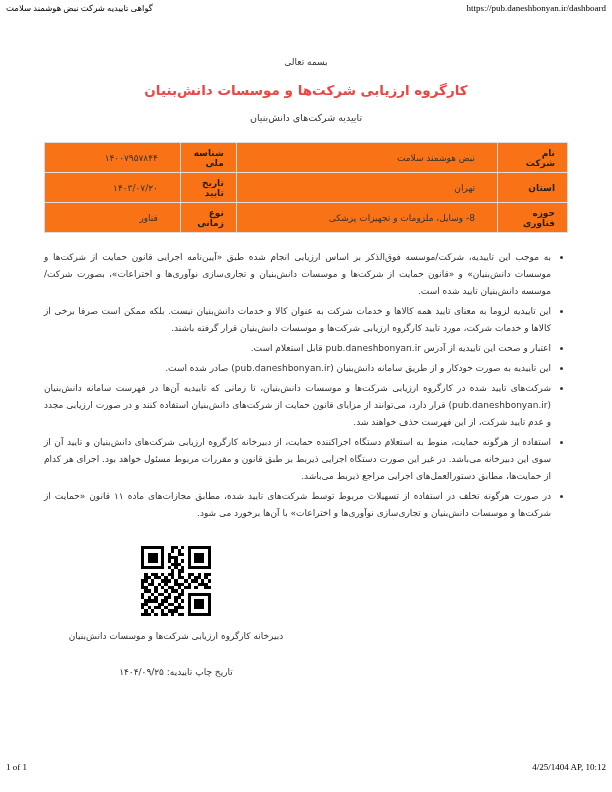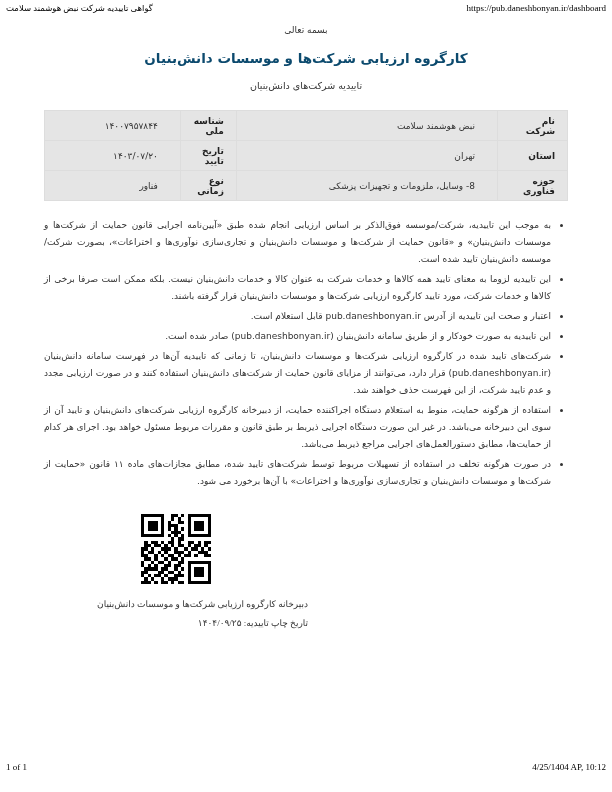--- a/index.html
+++ b/index.html
@@ -23,77 +23,77 @@
     font-size: 9px;
     color: #000;
   }
   .print-header { top: 3px; gap: 20px; }
   .print-footer { bottom: 20px; }
   .rtl-small { direction: rtl; font-size: 8.5px; }
   
   .doc {
     direction: rtl;
     margin: 0 44px;
-    padding-top: 25px;
+    padding-top: 57px;
     color: #333;
   }
   .bismillah { text-align: center; font-size: 9px; color: #333; }
   .cert-title {
     text-align: center;
     font-size: 13.5px;
     font-weight: bold;
-    color: #0c4a6e;
+    color: #ef4444;
     margin-top: 15px;
   }
   .cert-subtitle { text-align: center; font-size: 9.5px; margin-top: 14px; }
   
   table.info {
     width: 100%;
     border-collapse: collapse;
     margin-top: 19px;
     font-size: 9px;
     color: #333;
   }
   table.info td {
     border: 1px solid #ddd;
     height: 30px;
     padding: 2px 12px;
     vertical-align: middle;
     text-align: right;
-    background: #e5e5e5;
+    background: #f97316;
   }
   table.info td.h { font-weight: bold; color: #222; }
   table.info td.v { padding-left: 22px; padding-right: 22px; }
   
   ul.notes {
     margin: 16px 0 0 0;
     padding: 0 17px 0 0;
     font-size: 9px;
     line-height: 17px;
     text-align: justify;
     color: #333;
   }
   ul.notes li { margin-bottom: 3px; }
   
   .qr-block {
     width: 264px;
     margin: 24px 260px 0 0;
-    font-family: Liberation Serif, serif;
+    text-align: center;
   }
   .qr {
     width: 70px; height: 70px;
     margin: 0 auto;
     display: grid;
     grid-template-columns: repeat(21, 1fr);
     grid-template-rows: repeat(21, 1fr);
   }
   .qr i { display: block; }
   .qr i.on { background: #000; }
   .qr-caption { margin-top: 15px; font-size: 9px; }
-  .qr-date { margin-top: 9px; font-size: 9px; }
+  .qr-date { margin-top: 26px; font-size: 9px; }
 </style>
 </head>
 <body>
 
 <div class="page">
 
   <div class="print-header">
     <span class="rtl-small">گواهی تاییدیه شرکت نبض هوشمند سلامت</span>
     <span>https://pub.daneshbonyan.ir/dashboard</span>
   </div>

